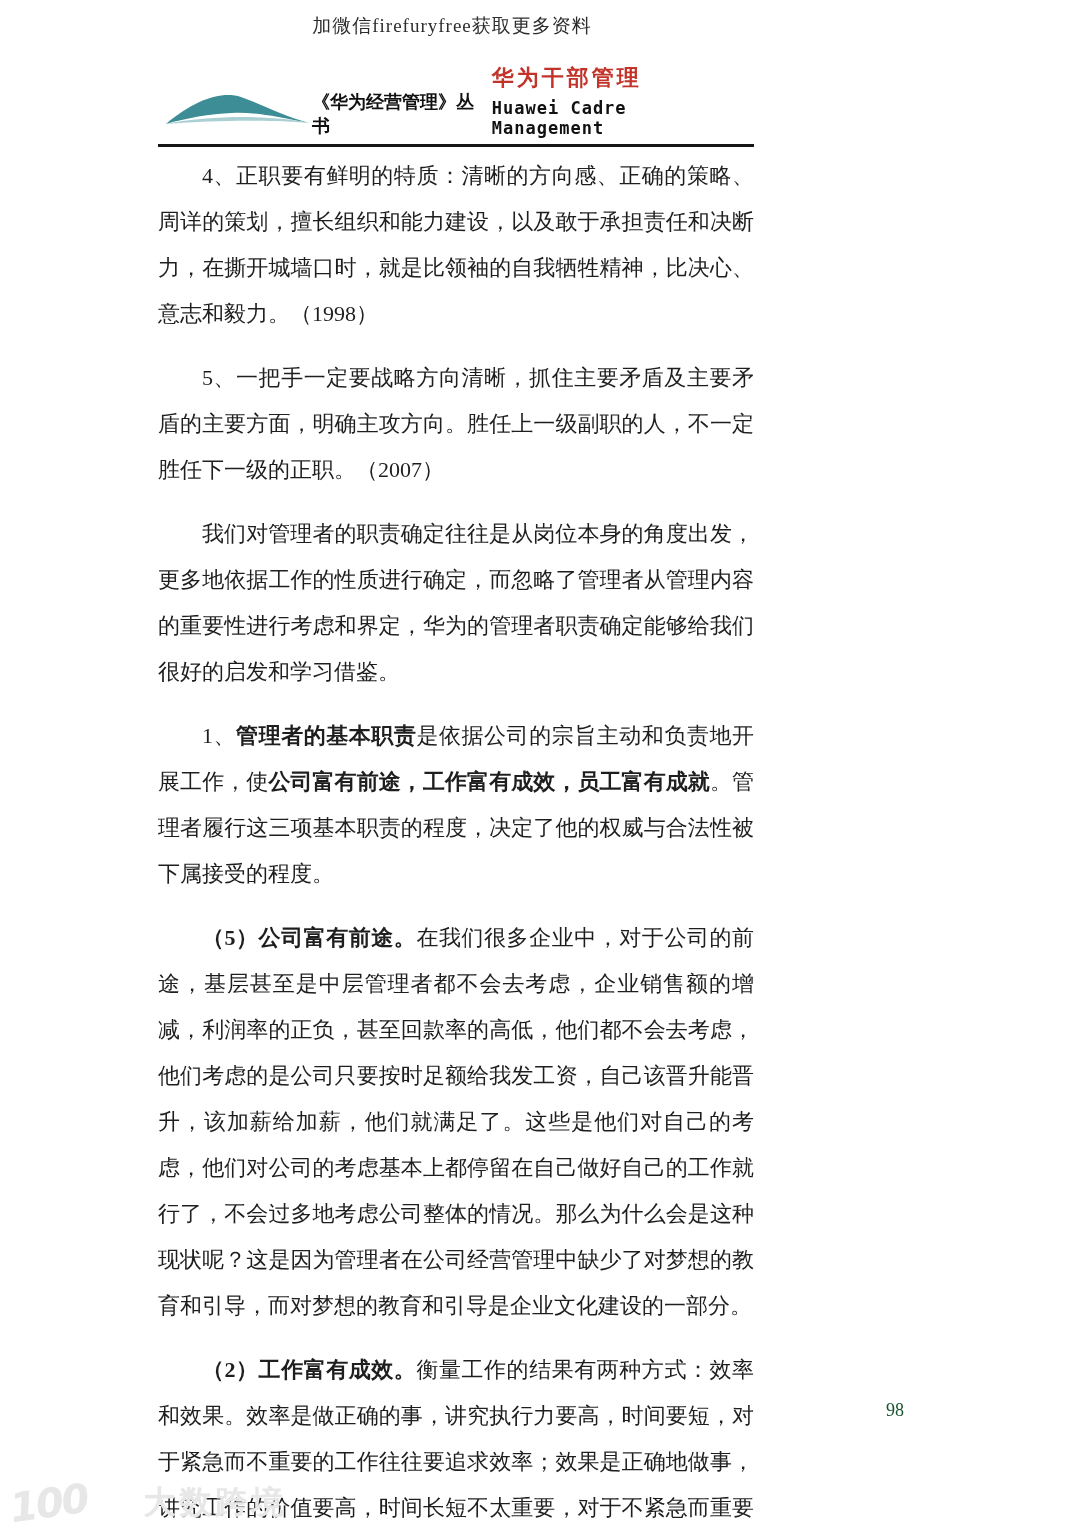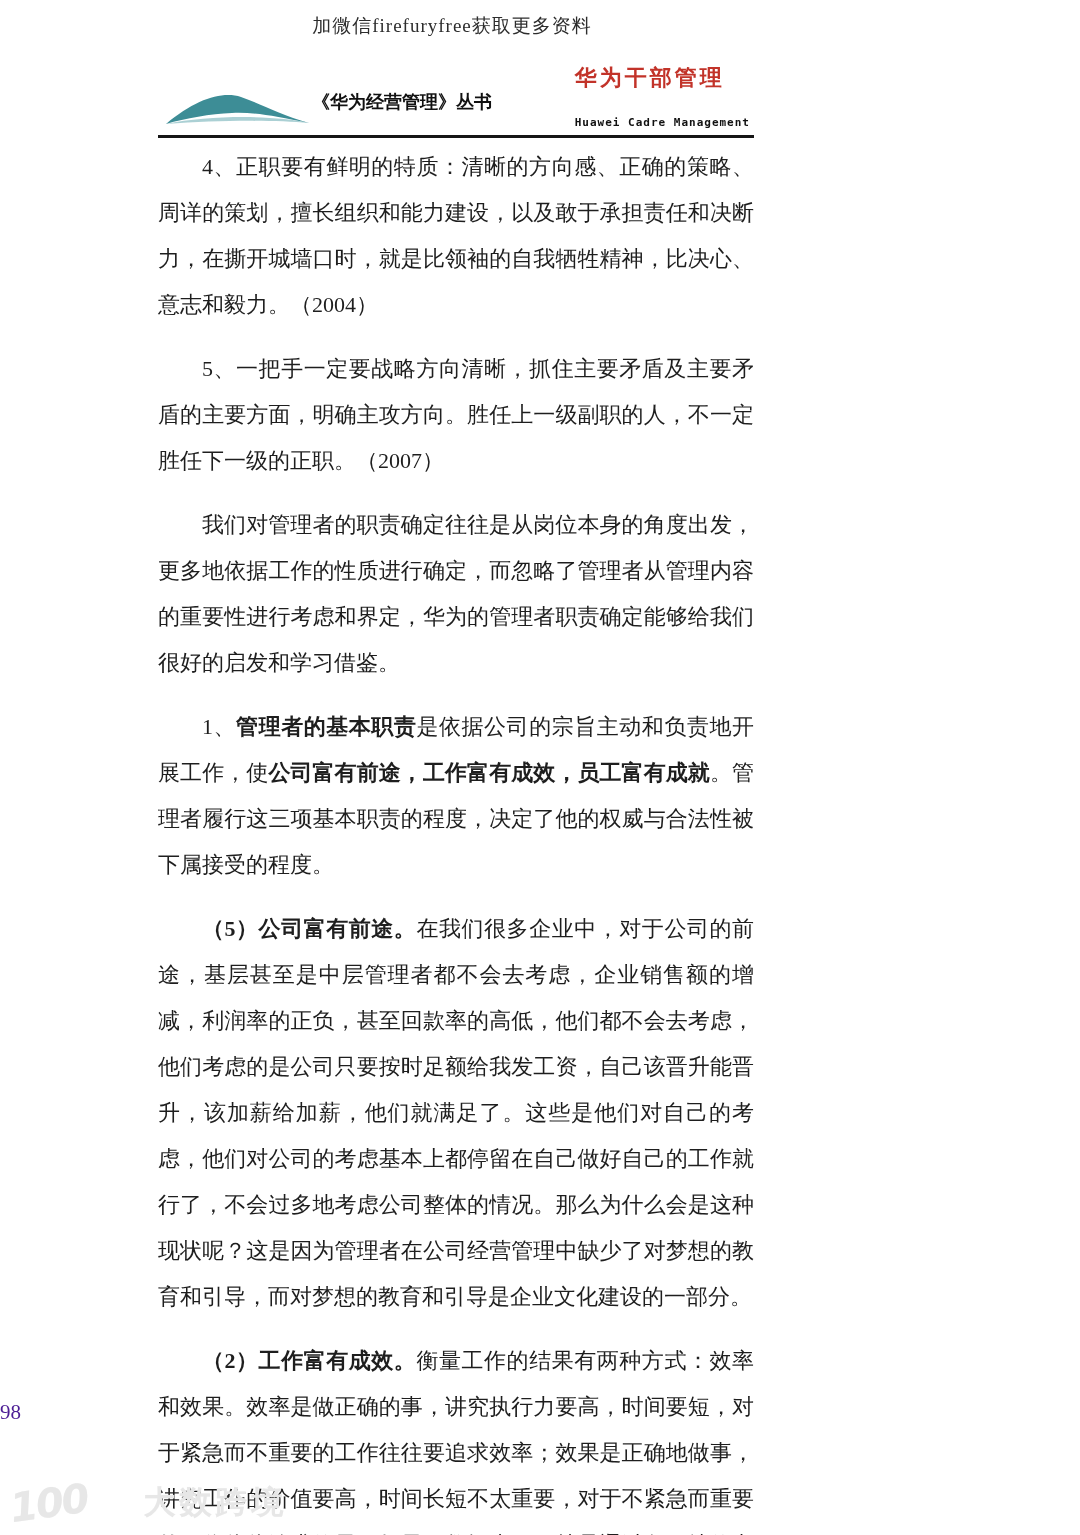--- a/index.html
+++ b/index.html
@@ -38,22 +38,22 @@
     font-family: "DejaVu Sans", "Liberation Sans", sans-serif;
   }
   .header-right { padding-right: 4px; }
   .book-title {
     font-size: 22px;
     font-weight: bold;
     letter-spacing: 3px;
     font-family: "DejaVu Sans", "Liberation Sans", sans-serif;
   }
   .book-subtitle {
-    margin-top: 23px;
-    font-size: 11px;
+    margin-top: 5px;
+    font-size: 17px;
     font-weight: bold;
     letter-spacing: 1px;
     color: #111;
     font-family: "DejaVu Sans Mono", "Liberation Mono", monospace;
   }
   .content {
     margin: 6px 150px 0 158px;
     text-align: justify;
     text-justify: inter-ideograph;
   }
@@ -73,23 +73,23 @@
     line-height: 50px;
     color: #141414;
     text-indent: 0;
   }
   .section-heading .sec-title { margin-left: 26px; }
   .page-number {
     position: absolute;
     left: 0;
     right: 0;
     top: 1400px;
-    text-align: left;
-    font-size: 21px;
-    color: #4c1d95;
+    text-align: right;
+    font-size: 18px;
+    color: #14532d;
   }
   .bottom-watermark {
     position: absolute;
     left: 10px;
     top: 1480px;
     display: flex;
     align-items: center;
     color: #e7e7e7;
     font-weight: bold;
     font-family: "DejaVu Sans", "Liberation Sans", sans-serif;
@@ -126,21 +126,21 @@
       <div class="series-title">《华为经营管理》丛书</div>
     </div>
     <div class="header-right">
       <div class="book-title" style="color:#c23329;">华为干部管理</div>
       <div class="book-subtitle">Huawei Cadre Management</div>
     </div>
   </div>
 
   <div class="content">
 
-    <p class="para first">4、正职要有鲜明的特质：清晰的方向感、正确的策略、周详的策划，擅长组织和能力建设，以及敢于承担责任和决断力，在撕开城墙口时，就是比领袖的自我牺牲精神，比决心、意志和毅力。（2004）</p>
+    <p class="para first">4、正职要有鲜明的特质：清晰的方向感、正确的策略、周详的策划，擅长组织和能力建设，以及敢于承担责任和决断力，在撕开城墙口时，就是比领袖的自我牺牲精神，比决心、意志和毅力。（1998）</p>
 
     <p class="para">5、一把手一定要战略方向清晰，抓住主要矛盾及主要矛盾的主要方面，明确主攻方向。胜任上一级副职的人，不一定胜任下一级的正职。（2007）</p>
 
 
     <p class="para">我们对管理者的职责确定往往是从岗位本身的角度出发，更多地依据工作的性质进行确定，而忽略了管理者从管理内容的重要性进行考虑和界定，华为的管理者职责确定能够给我们很好的启发和学习借鉴。</p>
 
     <p class="para"><span>1、</span><span class="b">管理者的基本职责</span><span>是依据公司的宗旨主动和负责地开展工作，使</span><span class="b">公司富有前途，工作富有成效，员工富有成就</span><span>。管理者履行这三项基本职责的程度，决定了他的权威与合法性被下属接受的程度。</span></p>
 
     <p class="para"><span class="b">（5）公司富有前途。</span><span>在我们很多企业中，对于公司的前途，基层甚至是中层管理者都不会去考虑，企业销售额的增减，利润率的正负，甚至回款率的高低，他们都不会去考虑，他们考虑的是公司只要按时足额给我发工资，自己该晋升能晋升，该加薪给加薪，他们就满足了。这些是他们对自己的考虑，他们对公司的考虑基本上都停留在自己做好自己的工作就行了，不会过多地考虑公司整体的情况。那么为什么会是这种现状呢？这是因为管理者在公司经营管理中缺少了对梦想的教育和引导，而对梦想的教育和引导是企业文化建设的一部分。</span></p>
 

